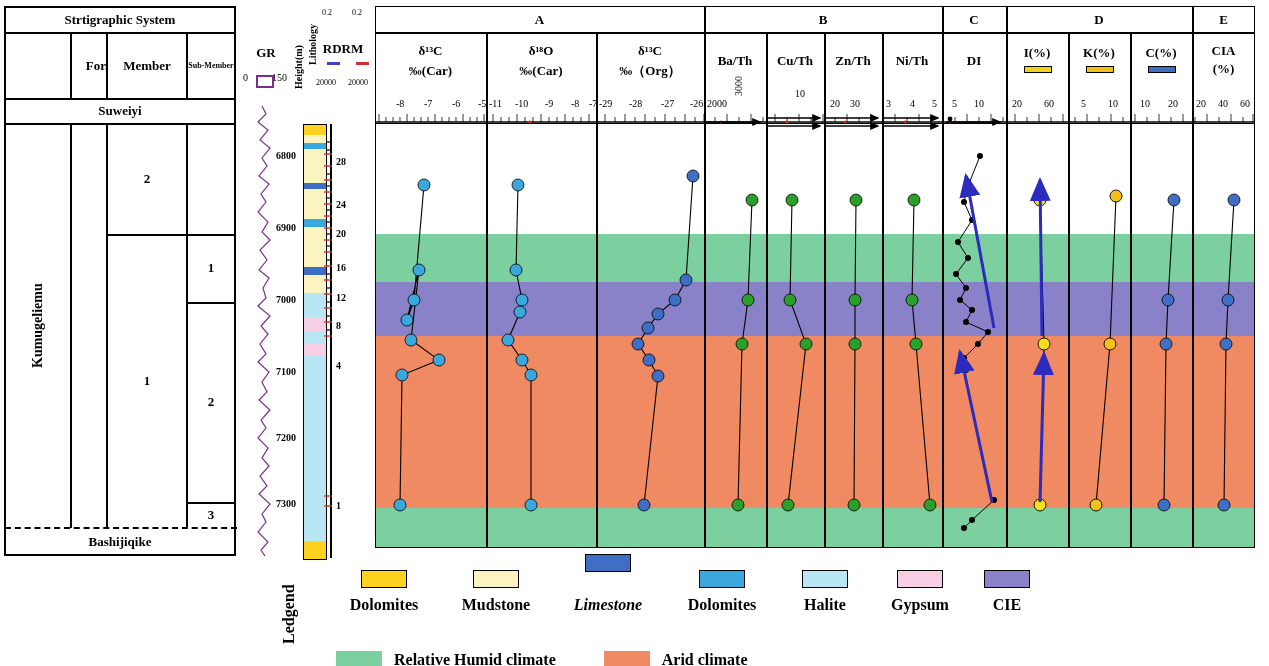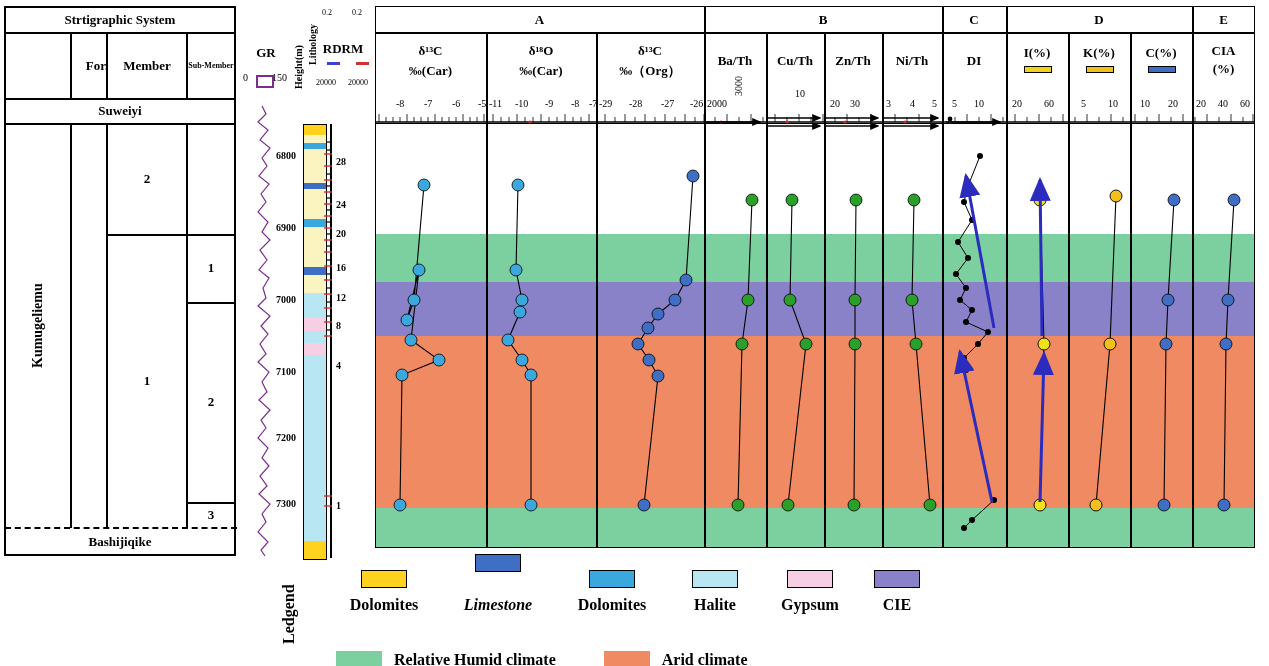--- a/index.html
+++ b/index.html
@@ -537,20 +537,24 @@
     </g>
   </svg>
 
   <div class="abs ctr bold xl vert" style="left:278px;top:566px;width:22px;height:96px;">Ledgend</div>
 
   <div class="abs" style="left:330px;top:564px;width:780px;height:50px;display:flex;align-items:flex-end;gap:6px;">
     <div class="legend-item" style="width:108px;">
       <span class="swatch" style="width:44px;height:16px;background:#ffd21f;"></span>
       <span class="bold xl" style="margin-top:8px;">Dolomites</span>
     </div>
+    <div class="legend-item" style="width:104px;">
+      <span class="swatch" style="width:44px;height:16px;background:#fbf3c0;"></span>
+      <span class="bold xl" style="margin-top:8px;">Mudstone</span>
+    </div>
     <div class="legend-item" style="width:108px;">
       <span class="swatch" style="width:44px;height:16px;background:#3f6fc4;"></span>
       <span class="bold xl" style="margin-top:24px;font-style:italic;">Limestone</span>
     </div>
     <div class="legend-item" style="width:108px;">
       <span class="swatch" style="width:44px;height:16px;background:#3aa8dd;"></span>
       <span class="bold xl" style="margin-top:8px;">Dolomites</span>
     </div>
     <div class="legend-item" style="width:86px;">
       <span class="swatch" style="width:44px;height:16px;background:#b8e6f2;"></span>

